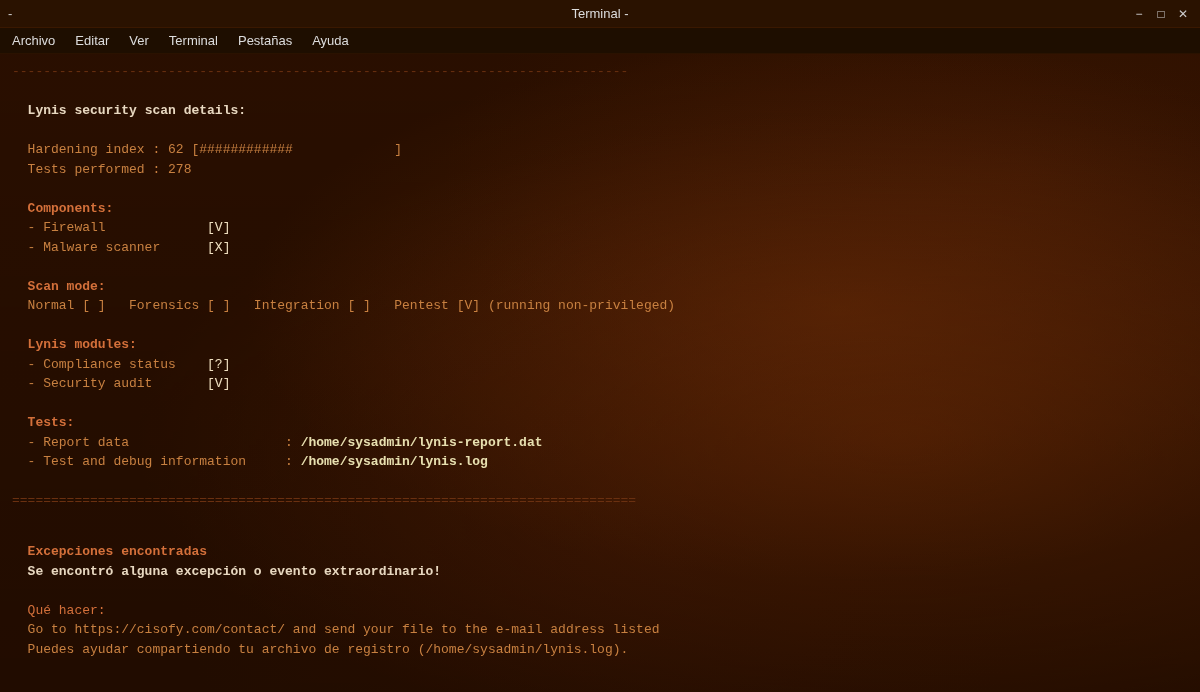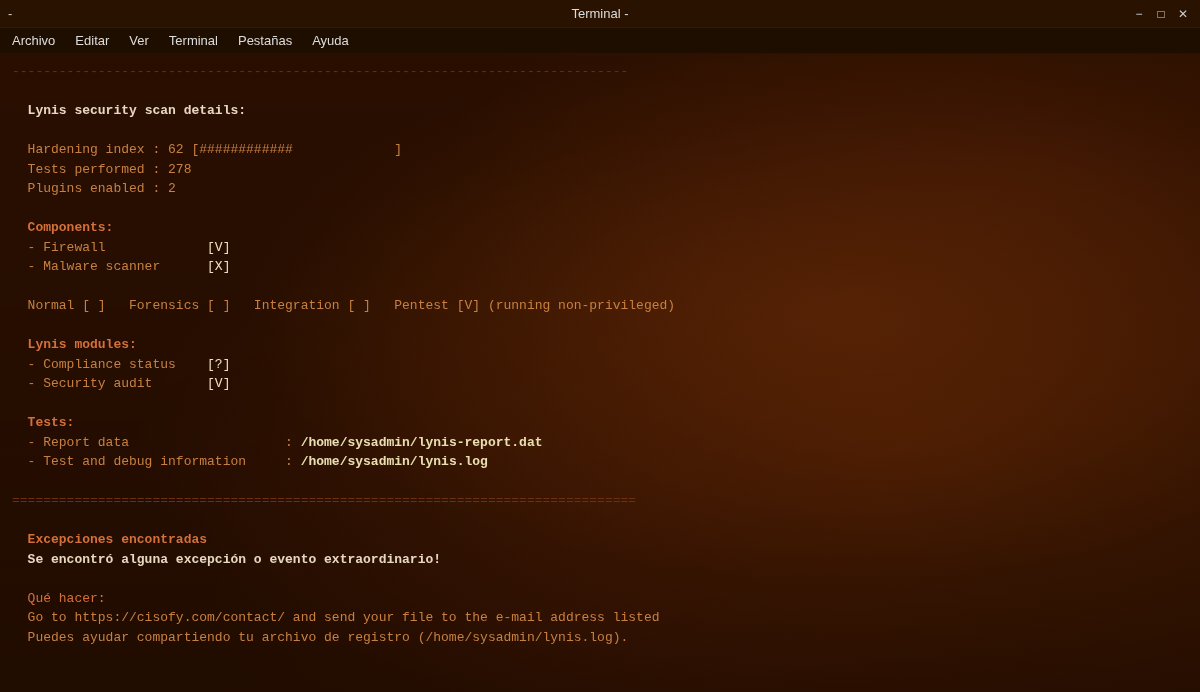--- a/index.html
+++ b/index.html
@@ -120,21 +120,21 @@
       line-height: 1.5;
       white-space: pre;
       color: #c8a070;
     }
 
     .color-white { color: #e8d8c0; }
     .color-orange { color: #d4703a; }
     .color-yellow { color: #c88040; }
     .color-bright { color: #f0e0c0; }
     .color-path { color: #e8e0b0; font-weight: bold; }
-    .color-exception-title { color: #d4703a; font-weight: bold; }
+    .color-exception-title { color: #d4703a; font-weight: bold; margin-top: 12px; }
     .color-exception-msg { color: #e8d8c0; font-weight: bold; }
 
     .separator-line {
       color: #6a3010;
       font-size: 13px;
       line-height: 1.5;
     }
   </style>
 </head>
 <body>
@@ -167,30 +167,30 @@
     <div class="terminal-line separator-line">-------------------------------------------------------------------------------</div>
 
     <div class="terminal-line">&nbsp;</div>
 
     <div class="terminal-line color-white">  <span style="font-weight:bold;margin-top:8px;">Lynis security scan details:</span></div>
 
     <div class="terminal-line">&nbsp;</div>
 
     <div class="terminal-line color-yellow">  Hardening index : 62 [############             ]</div>
     <div class="terminal-line color-yellow">  Tests performed : 278</div>
-    <div class="terminal-line color-yellow">  Plugins enabled : 2</div>
 
     <div class="terminal-line">&nbsp;</div>
 
     <div class="terminal-line color-orange">  <strong>Components:</strong></div>
     <div class="terminal-line color-yellow">  - Firewall             <span class="color-bright">[V]</span></div>
     <div class="terminal-line color-yellow">  - Malware scanner      <span class="color-bright">[X]</span></div>
 
     <div class="terminal-line">&nbsp;</div>
 
+    <div class="terminal-line color-orange">  <strong>Scan mode:</strong></div>
     <div class="terminal-line color-yellow">  Normal [ ]   Forensics [ ]   Integration [ ]   Pentest [V] (running non-privileged)</div>
 
     <div class="terminal-line">&nbsp;</div>
 
     <div class="terminal-line color-orange">  <strong>Lynis modules:</strong></div>
     <div class="terminal-line color-yellow">  - Compliance status    <span class="color-bright">[?]</span></div>
     <div class="terminal-line color-yellow">  - Security audit       <span class="color-bright">[V]</span></div>
 
     <div class="terminal-line">&nbsp;</div>
 

